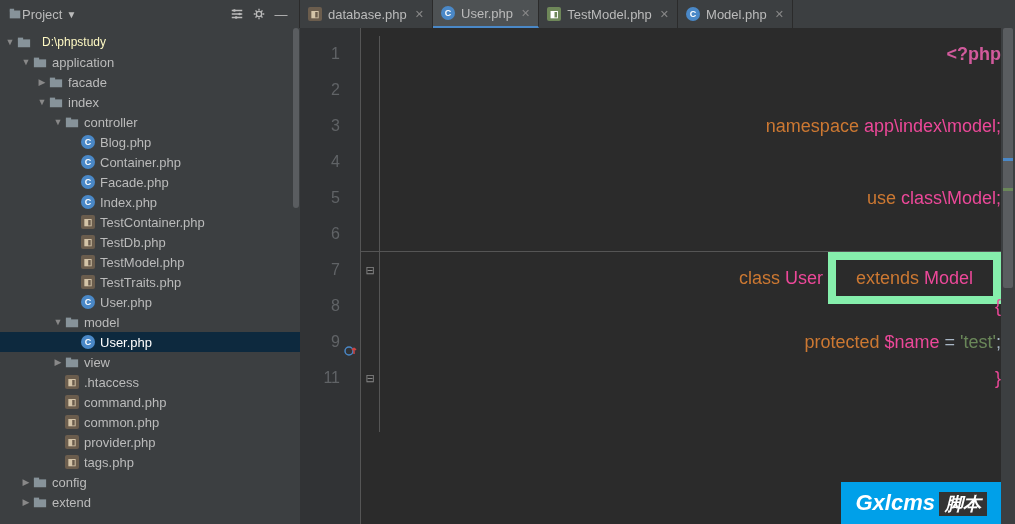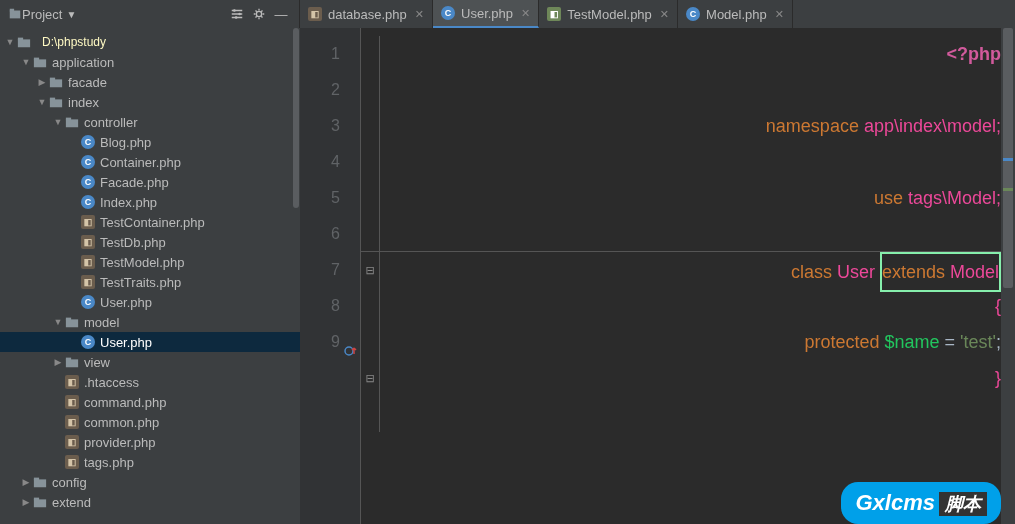--- a/index.html
+++ b/index.html
@@ -32,29 +32,29 @@
 .editor { flex: 1; display: flex; background: #2b2b2b; position: relative; }
 .gutter { width: 60px; background: #313335; text-align: right; padding-top: 8px; }
 .gutter .line { height: 36px; line-height: 36px; padding-right: 20px; color: #606366; font-size: 16px; position: relative; }
 .gutter .marker { position: absolute; right: 2px; top: 50%; transform: translateY(-50%); width: 14px; height: 14px; }
 .fold-col { width: 20px; background: #2b2b2b; border-left: 1px solid #555; position: relative; padding-top: 8px; }
 .fold-col .fold-mark { height: 36px; display: flex; align-items: center; justify-content: center; color: #888; font-size: 11px; border-right: 1px solid #555; }
 .code { flex: 1; padding-top: 8px; font-family: 'Consolas', monospace; font-size: 18px; position: relative; text-align: right; }
 .code .cline { height: 36px; line-height: 36px; padding-left: 8px; white-space: pre; }
 .code .cline.sep { border-bottom: 1px solid #555; }
 .kw-orange { color: #cc7832; }
-.kw-var { color: #22c55e; }
+.kw-var { color: #ec4899; }
 .kw-str { color: #6a8759; }
 .kw-op { color: #a9b7c6; }
 .kw-class { color: #ec4899; }
 .kw-php { color: #d15a9c; font-weight: bold; }
 .kw-ns { color: #cc7832; }
 .kw-ext { color: #cc7832; }
-.redbox { border: 2px solid #86efac; padding: 0 0; display: inline-block; }
-.watermark { position: absolute; bottom: 0; right: 0; background: #00a0e9; color: #fff; font-size: 22px; font-weight: bold; padding: 8px 14px; font-style: italic; border-radius: 17px; }
+.redbox { border: 8px solid #86efac; padding: 0 20px; display: inline-block; }
+.watermark { position: absolute; bottom: 0; right: 0; background: #00a0e9; color: #fff; font-size: 22px; font-weight: bold; padding: 8px 14px; font-style: italic; }
 .watermark .sub { color: #fff; background: #333; font-size: 18px; padding: 2px 6px; margin-left: 4px; }
 .editor-scroll { width: 14px; background: #3c3f41; position: relative; }
 .editor-scroll .thumb { position: absolute; left: 2px; top: 0; width: 10px; height: 260px; background: #5a5d60; border-radius: 2px; }
 .editor-scroll .mark-blue { position: absolute; left: 2px; width: 10px; height: 3px; background: #4a88c7; top: 130px; }
 .editor-scroll .mark-green { position: absolute; left: 2px; width: 10px; height: 3px; background: #6a8759; top: 160px; }
 </style>
 </head>
 <body>
 
 <div class="top-row">
@@ -339,40 +339,41 @@
       <div class="line">3</div>
       <div class="line">4</div>
       <div class="line">5</div>
       <div class="line">6</div>
       <div class="line">7</div>
       <div class="line">8</div>
       <div class="line"><span>9</span><span class="marker"><svg width="14" height="14" viewBox="0 0 14 14">
               <circle cx="5" cy="7" r="4" fill="none" stroke="#4a88c7" stroke-width="1.5"></circle>
               <path d="M10 10v-6M10 4l-2 2M10 4l2 2" stroke="#cc4444" stroke-width="1.5" fill="none"></path>
             </svg></span></div>
+      <div class="line">11</div>
     </div>
     <div class="fold-col">
       <div class="fold-mark"></div>
         <div class="fold-mark"></div>
         <div class="fold-mark"></div>
       <div class="fold-mark"></div>
         <div class="fold-mark"></div>
         <div class="fold-mark" style="border-bottom:1px solid #555"></div>
       <div class="fold-mark">⊟</div>
       <div class="fold-mark"></div>
         <div class="fold-mark"></div>
       <div class="fold-mark">⊟</div>
       <div class="fold-mark"></div>
     </div>
     <div class="code">
       <div class="cline"><span class="kw-php">&lt;?php</span></div>
       <div class="cline"></div>
       <div class="cline"><span class="kw-ns">namespace</span><span class="kw-class"> app\index\model;</span></div>
       <div class="cline"></div>
-      <div class="cline"><span class="kw-ns">use</span><span class="kw-class"> tags\Model;</span></div>
+      <div class="cline"><span class="kw-ns">use</span><span class="kw-class"> class\Model;</span></div>
       <div class="cline sep"></div>
       <div class="cline"><span class="kw-orange">class</span><span class="kw-class"> User </span><span class="redbox"><span class="kw-ext">extends</span><span class="kw-class"> Model</span></span></div>
       <div class="cline"><span class="kw-class">{</span></div>
       <div class="cline">    <span class="kw-orange">protected</span><span class="kw-var"> $name</span><span class="kw-op"> = </span><span class="kw-str">'test'</span><span class="kw-op">;</span></div>
       <div class="cline"><span class="kw-class">}</span></div>
       <div class="cline"></div>
       <div class="watermark"><span>Gxl</span><span>cms</span><span class="sub">脚本</span></div>
     </div>
     <div class="editor-scroll">
       <div class="thumb"></div>

